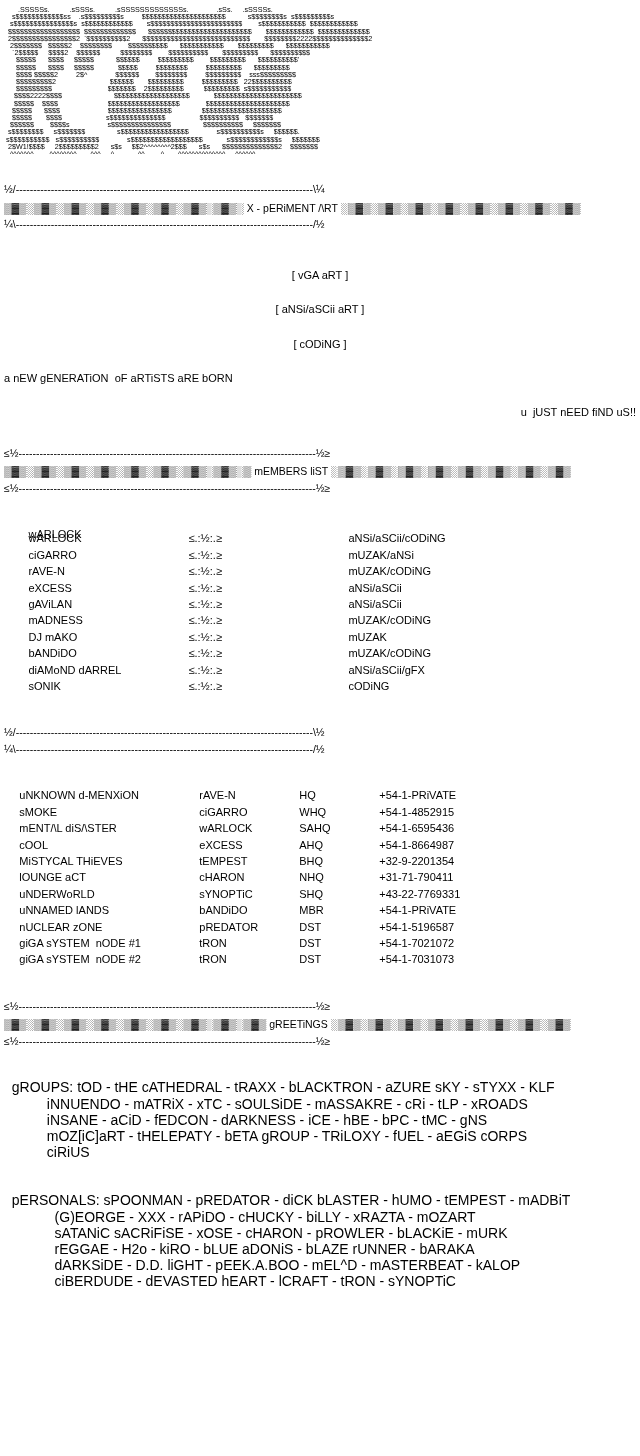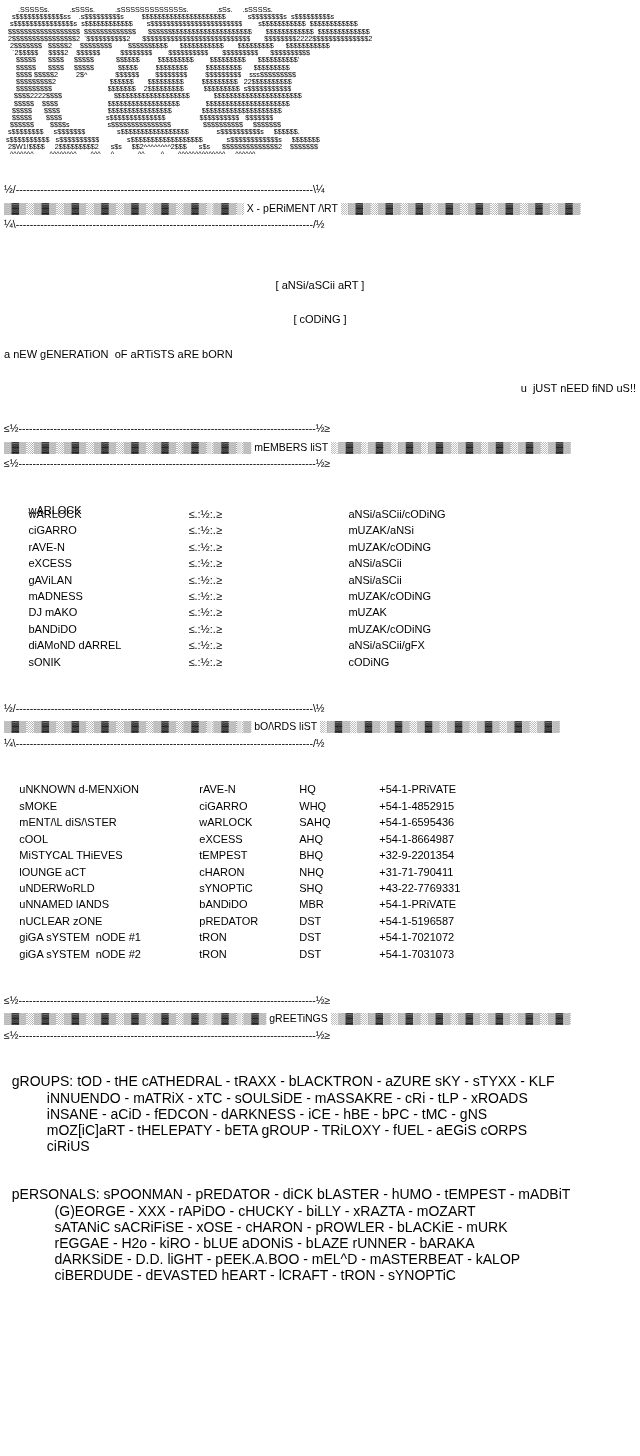--- a/index.html
+++ b/index.html
@@ -81,20 +81,21 @@
 
   <div class="spacer-18"></div>
 
   <pre class="rule">½/-------------------------------------------------------------------------------------\¼</pre>
   <pre class="sec-head">▒▓▒░▒▓▒░▒▓▒░▒▓▒░▒▓▒░▒▓▒░▒▓▒░▒▓▒░ <span>X - pERiMENT /\RT</span> ░▒▓▒░▒▓▒░▒▓▒░▒▓▒░▒▓▒░▒▓▒░▒▓▒░▒▓▒</pre>
   <pre class="rule">¼\-------------------------------------------------------------------------------------/½</pre>
 
   <div class="spacer-18"></div>
 
   <div class="spacer-10"></div>
+  <pre class="block" style="text-align:center"><span>[ vGA aRT ]</span></pre>
   <div class="spacer-10"></div>
   <pre class="block" style="text-align:center"><span>[ aNSi/aSCii aRT ]</span></pre>
   <div class="spacer-10"></div>
   <pre class="block" style="text-align:center"><span>[ cODiNG ]</span></pre>
   <div class="spacer-10"></div>
   <pre class="block" style="text-align:left"><span>a nEW gENERATiON  oF aRTiSTS aRE bORN</span></pre>
   <div class="spacer-10"></div>
   <pre class="block" style="text-align:right"><span>u  jUST nEED fiND uS!!</span></pre>
 
   <div class="spacer-18"></div>
@@ -114,21 +115,20 @@
 <span>        <span style="display:inline-block;width:160px">gAViLAN</span><span style="display:inline-block;width:160px">≤.:½:.≥</span><span>aNSi/aSCii</span></span>
 <span>        <span style="display:inline-block;width:160px">mADNESS</span><span style="display:inline-block;width:160px">≤.:½:.≥</span><span>mUZAK/cODiNG</span></span>
 <span>        <span style="display:inline-block;width:160px">DJ mAKO</span><span style="display:inline-block;width:160px">≤.:½:.≥</span><span>mUZAK</span></span>
 <span>        <span style="display:inline-block;width:160px">bANDiDO</span><span style="display:inline-block;width:160px">≤.:½:.≥</span><span>mUZAK/cODiNG</span></span>
 <span>        <span style="display:inline-block;width:160px">diAMoND dARREL</span><span style="display:inline-block;width:160px">≤.:½:.≥</span><span>aNSi/aSCii/gFX</span></span>
 <span>        <span style="display:inline-block;width:160px">sONIK</span><span style="display:inline-block;width:160px">≤.:½:.≥</span><span>cODiNG</span></span></pre>
 
   <div class="spacer-24"></div>
 
   <pre class="rule">½/-------------------------------------------------------------------------------------\½</pre>
-  <pre class="sec-head">▒▓▒░▒▓▒░▒▓▒░▒▓▒░▒▓▒░▒▓▒░▒▓▒░▒▓▒░▒ <span>bO/\RDS liST</span> ░▒▓▒░▒▓▒░▒▓▒░▒▓▒░▒▓▒░▒▓▒░▒▓▒░▒▓▒</pre>
   <pre class="rule">¼\-------------------------------------------------------------------------------------/½</pre>
 
   <div class="spacer-24"></div>
 
   <pre class="block"><span>     <span style="display:inline-block;width:180px">uNKNOWN d-MENXiON</span><span style="display:inline-block;width:100px">rAVE-N</span><span style="display:inline-block;width:80px">HQ</span><span>+54-1-PRiVATE</span></span>
 <span>     <span style="display:inline-block;width:180px">sMOKE</span><span style="display:inline-block;width:100px">ciGARRO</span><span style="display:inline-block;width:80px">WHQ</span><span>+54-1-4852915</span></span>
 <span>     <span style="display:inline-block;width:180px">mENT/\L diS/\STER</span><span style="display:inline-block;width:100px">wARLOCK</span><span style="display:inline-block;width:80px">SAHQ</span><span>+54-1-6595436</span></span>
 <span>     <span style="display:inline-block;width:180px">cOOL</span><span style="display:inline-block;width:100px">eXCESS</span><span style="display:inline-block;width:80px">AHQ</span><span>+54-1-8664987</span></span>
 <span>     <span style="display:inline-block;width:180px">MiSTYCAL THiEVES</span><span style="display:inline-block;width:100px">tEMPEST</span><span style="display:inline-block;width:80px">BHQ</span><span>+32-9-2201354</span></span>
 <span>     <span style="display:inline-block;width:180px">lOUNGE aCT</span><span style="display:inline-block;width:100px">cHARON</span><span style="display:inline-block;width:80px">NHQ</span><span>+31-71-790411</span></span>

